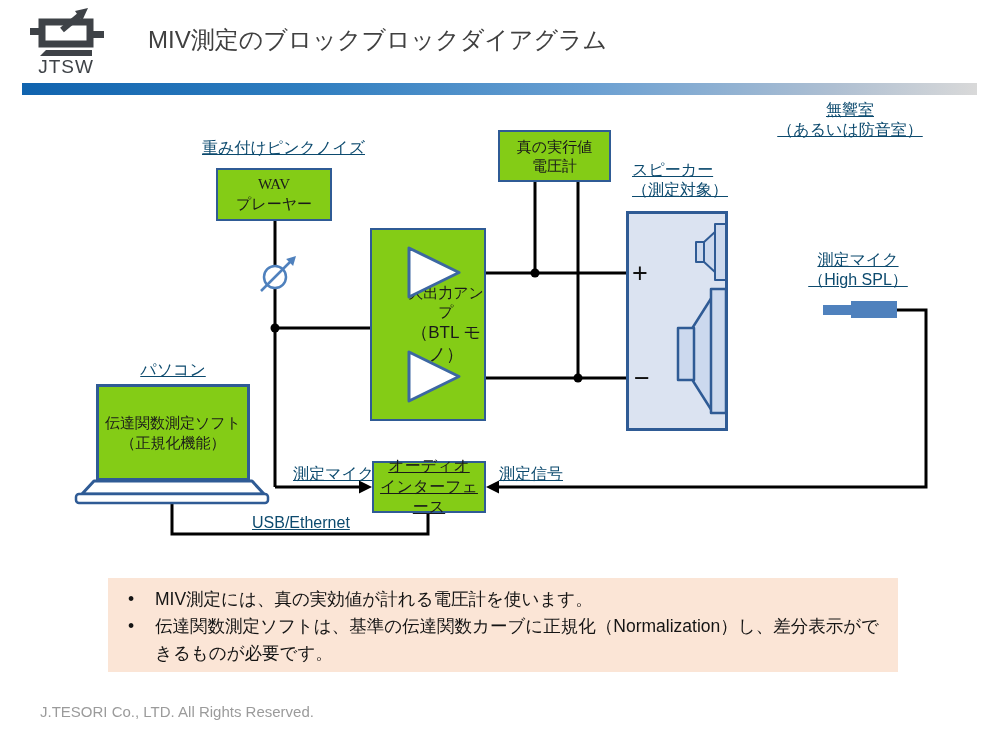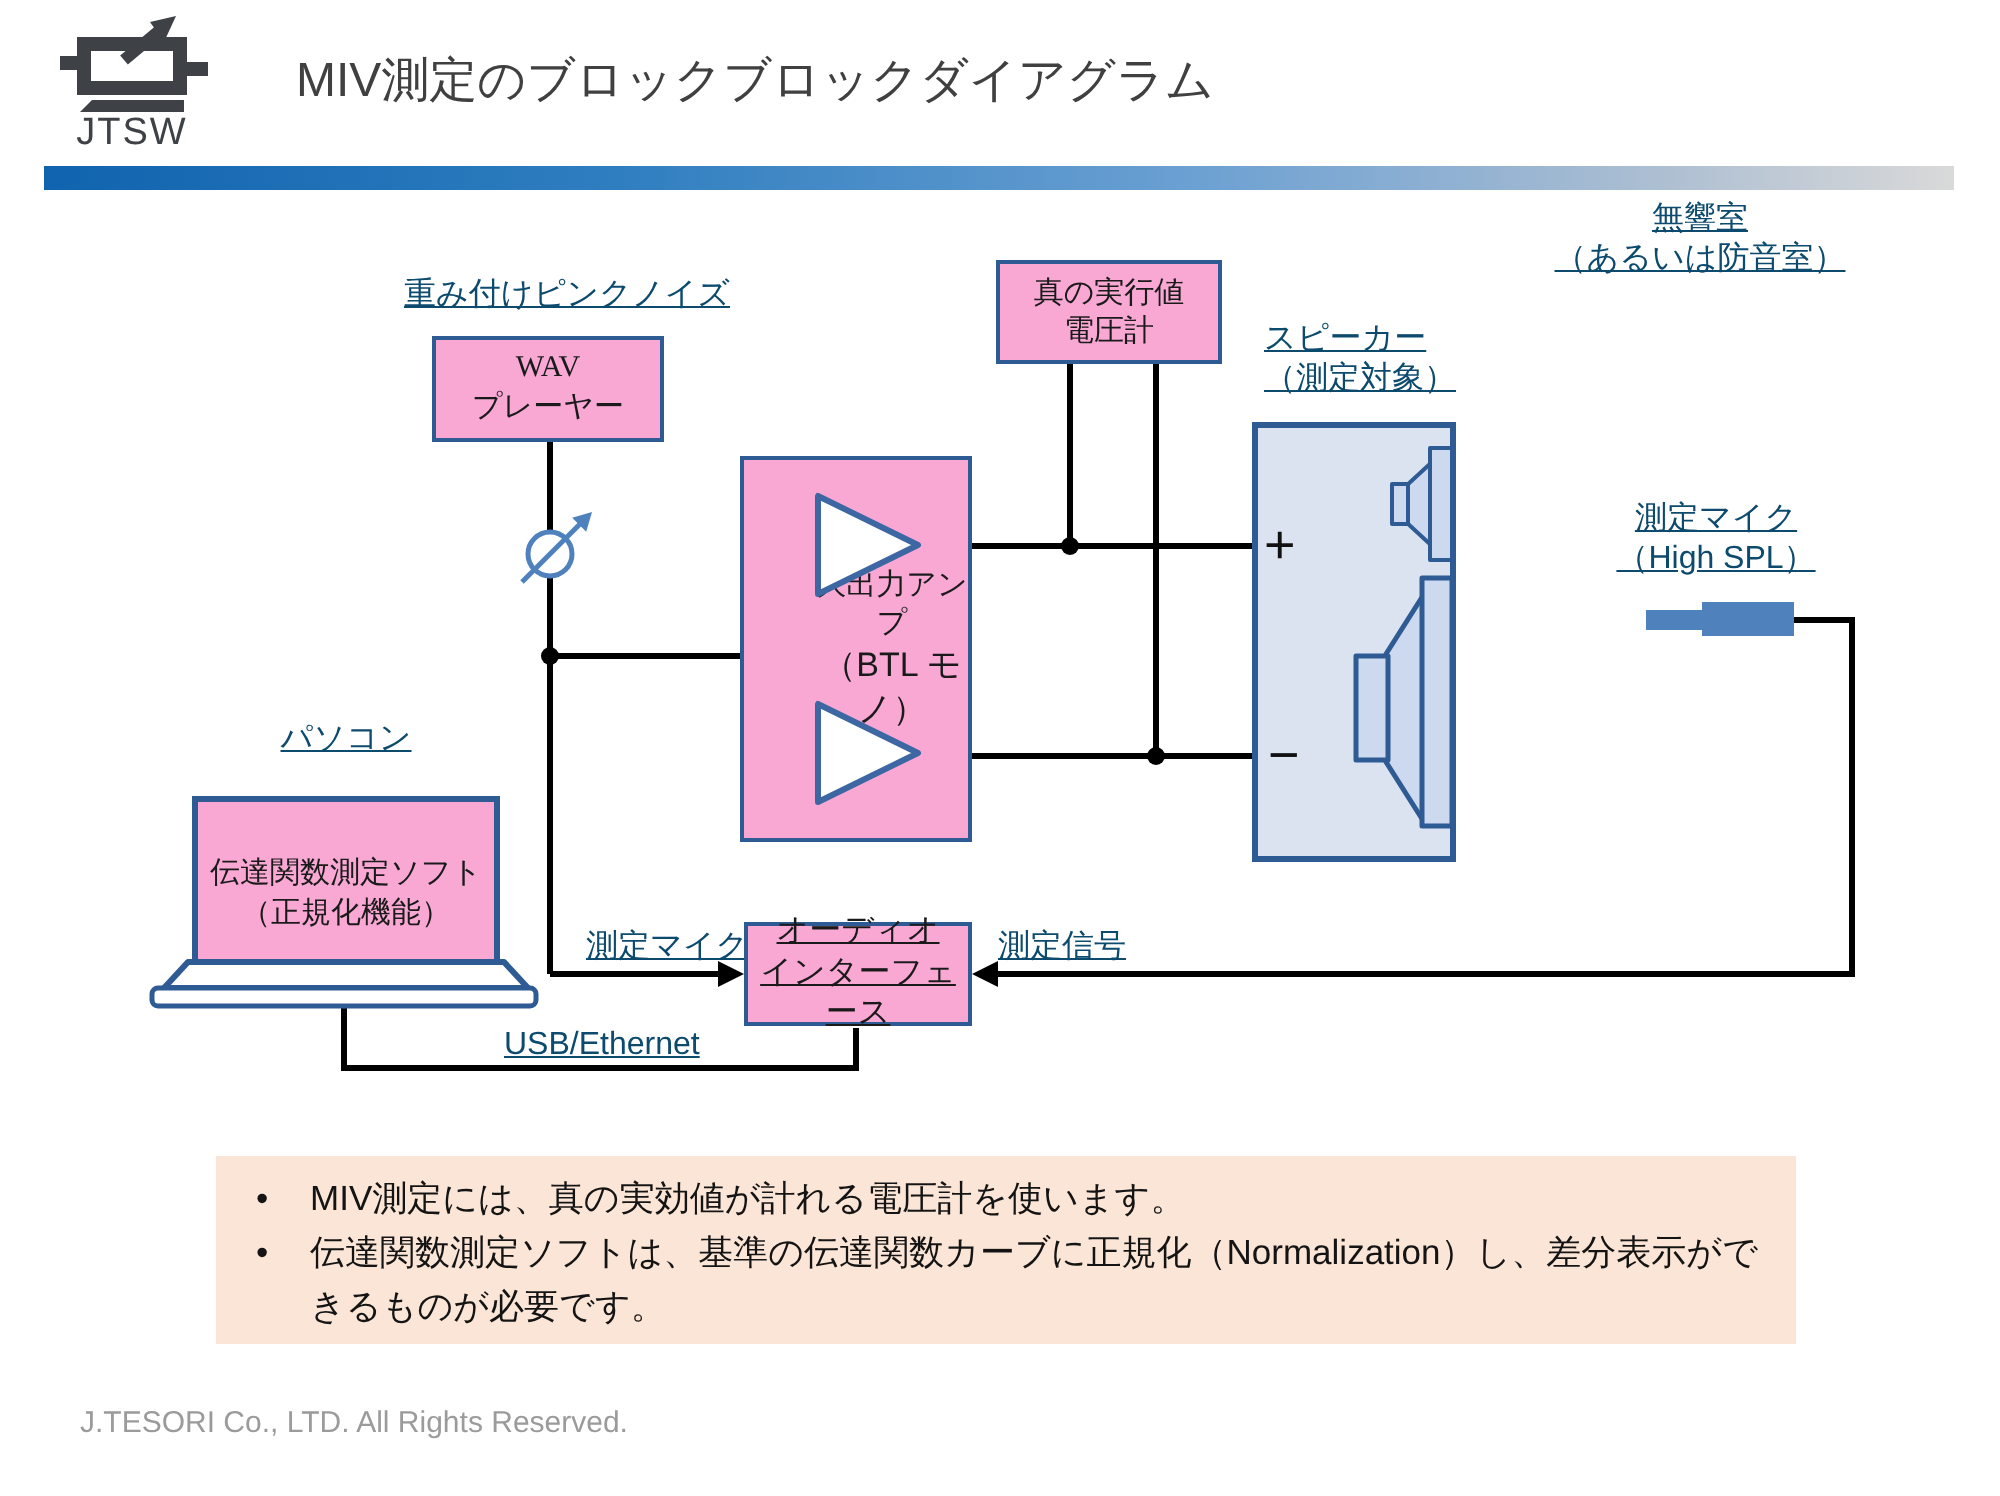--- a/index.html
+++ b/index.html
@@ -8,21 +8,21 @@
     font-family:"Liberation Sans","DejaVu Sans",sans-serif;color:#1a1a1a;
   }
   .abs{position:absolute;}
   
   .logo-text{left:28px;top:56px;width:76px;text-align:center;font-size:19px;font-weight:normal;
     color:#3e4247;letter-spacing:1px;}
   .title{left:148px;top:24px;font-size:24px;color:#404040;white-space:nowrap;}
   .title-bar{left:22px;top:83px;width:955px;height:12px;
     background:linear-gradient(to right,#1063ae 0%,#2f7ec0 30%,#6ba0d2 60%,#aebfd2 85%,#d9d9d9 100%);}
   
-  .box{position:absolute;box-sizing:border-box;background:#f9a8d4;border:2.5px solid #2f5b95;
+  .box{position:absolute;box-sizing:border-box;background:#84cc16;border:2.5px solid #2f5b95;
     display:flex;flex-direction:column;align-items:center;justify-content:center;
     text-align:center;font-size:15px;line-height:1.3;}
   .lbl{position:absolute;font-size:16px;line-height:1.25;color:#0c4a6e;white-space:nowrap;text-decoration:underline;}
   .center{text-align:center;}
   .terminal{position:absolute;font-size:27px;color:#111;transform:translateY(-50%);}
   
   .notes{left:108px;top:578px;width:790px;height:94px;background:#fbe5d6;box-sizing:border-box;
     padding:8px 14px 8px 20px;}
   .note-item{display:flex;gap:17px;font-size:17.5px;line-height:1.55;color:#141414;}
   .note-bullet{flex:0 0 10px;}
@@ -92,21 +92,21 @@
 
   <div class="box" style="left:626px;top:211px;width:102px;height:220px;background:#dbe3f1;border-width:3px;"></div>
   <span class="terminal" style="left:632px;top:273px;">+</span>
   <span class="terminal" style="left:634px;top:378px;">−</span>
 
   <div class="box" style="left:372px;top:461px;width:114px;height:52px;font-size:16px;text-decoration:underline;">
     <div>オーディオ</div>
     <div>インターフェース</div>
   </div>
 
-  <div class="box" style="left:96px;top:398px;width:154px;height:97px;border-width:3px;">
+  <div class="box" style="left:96px;top:384px;width:154px;height:97px;border-width:3px;">
     <div>伝達関数測定ソフト</div>
     <div>（正規化機能）</div>
   </div>
 
   <svg class="abs overlay" width="1000" height="748" viewBox="0 0 1000 748">
     <g stroke="#000" stroke-width="3" fill="none">
       <path d="M275 221 V487"></path>
       <path d="M275 328 H370"></path>
       <path d="M275 487 H361"></path>
       <path d="M486 273 H626"></path>

